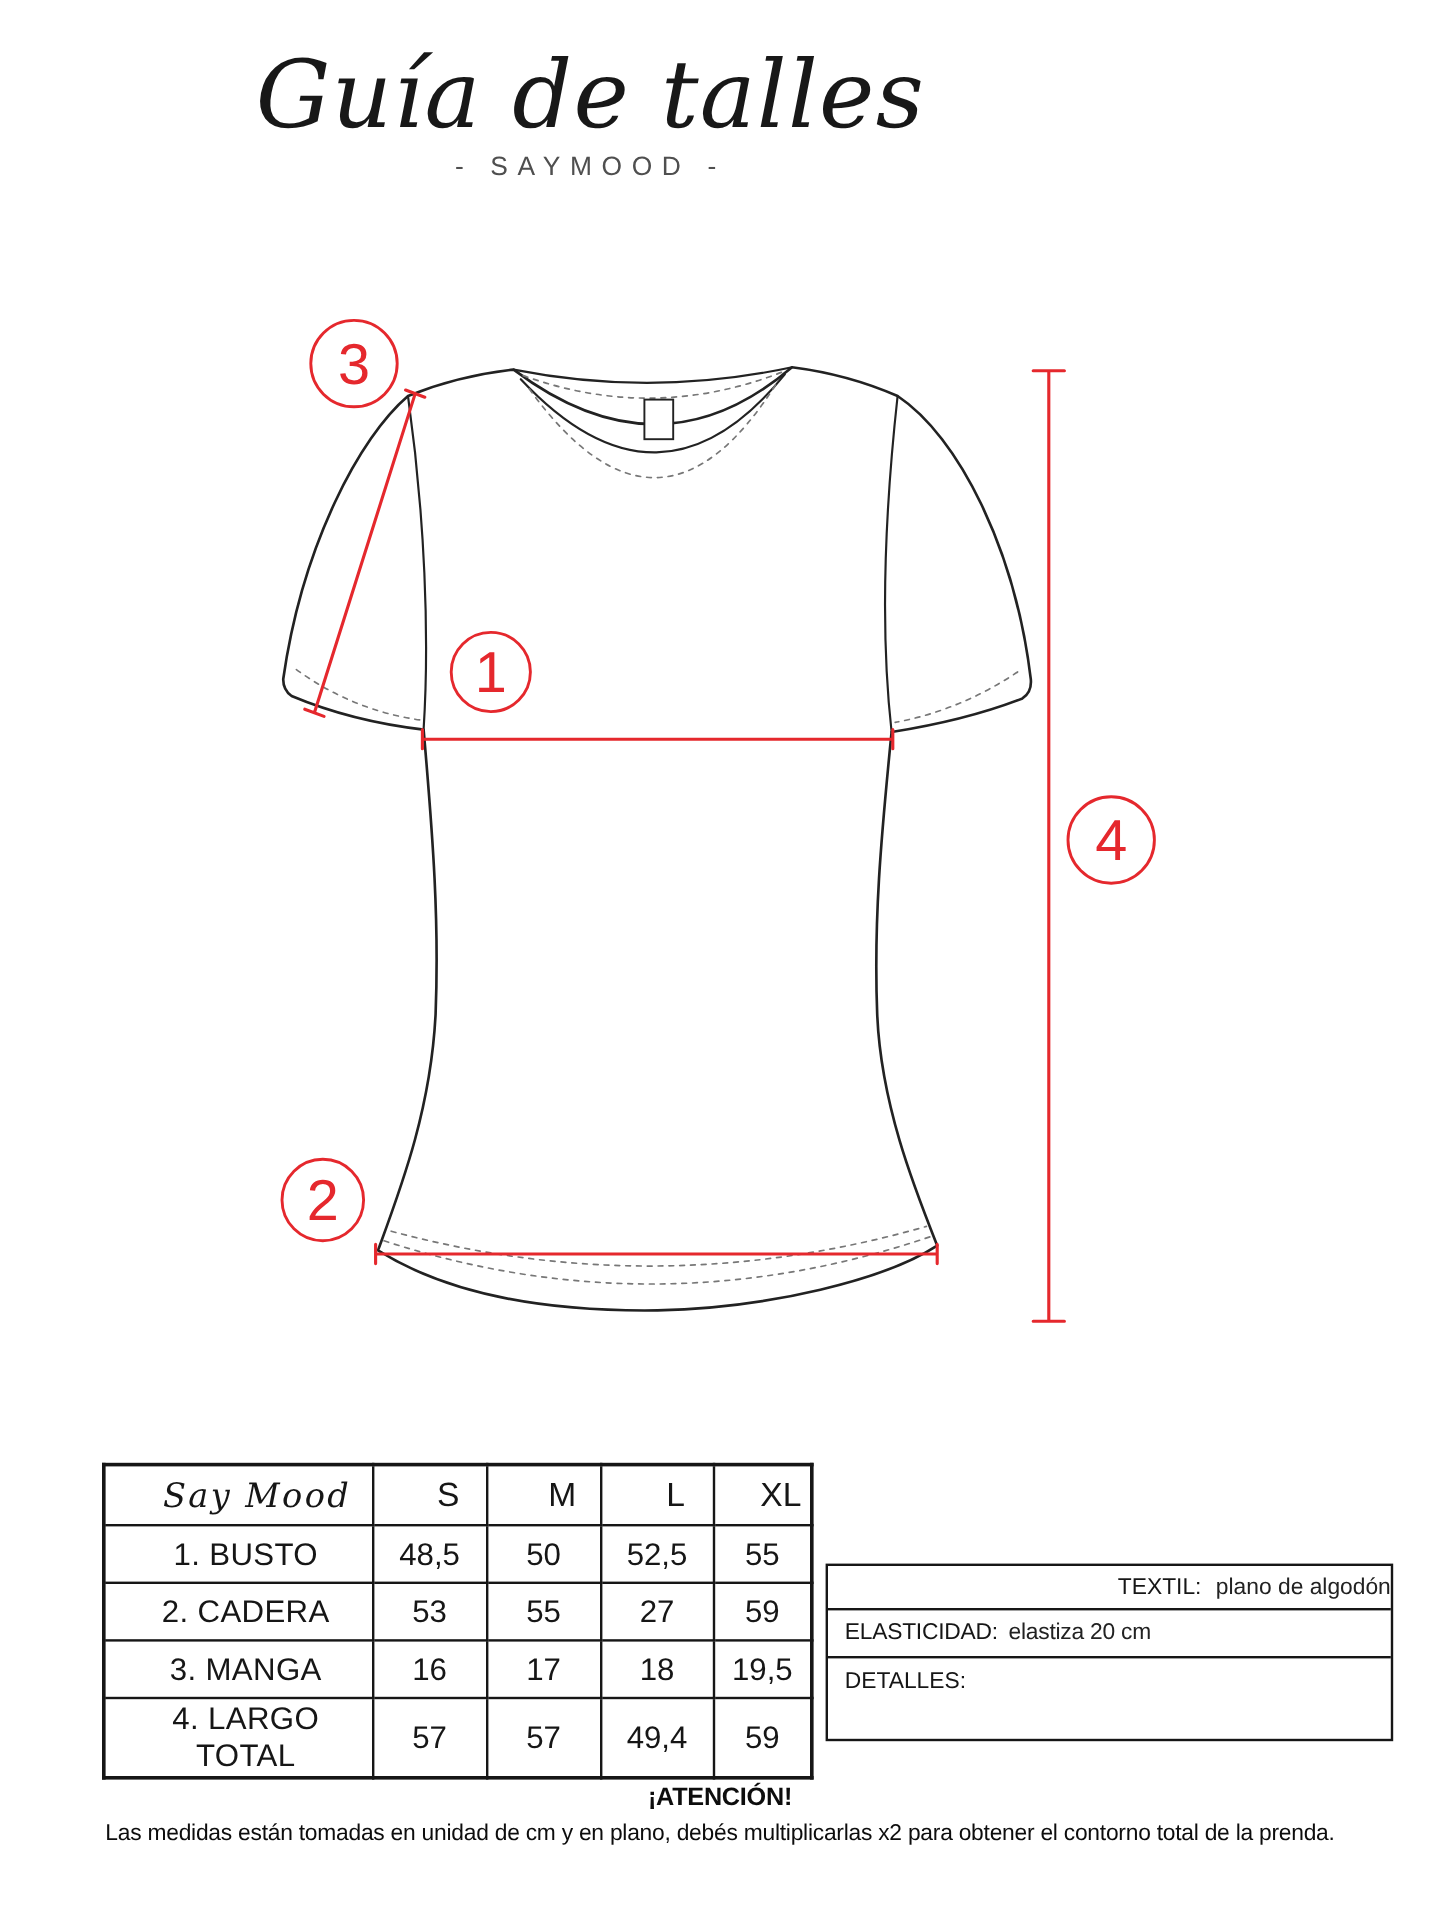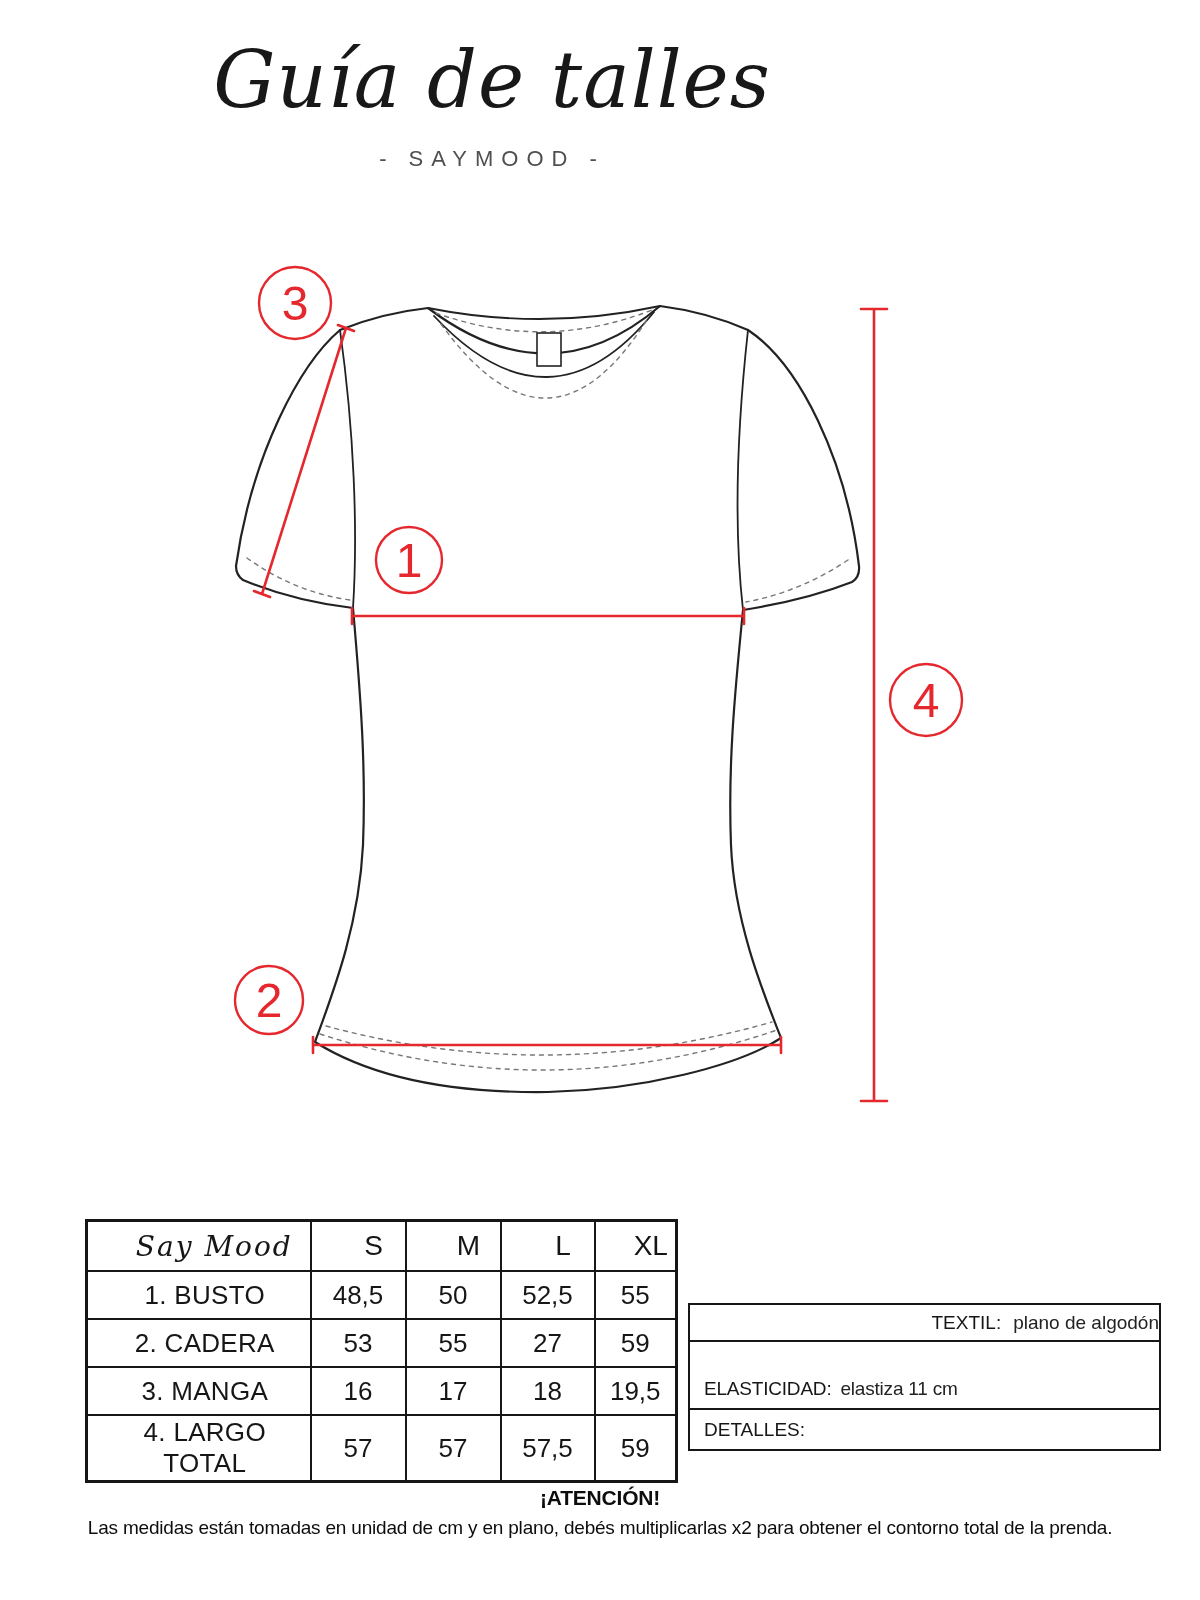--- a/index.html
+++ b/index.html
@@ -16,21 +16,21 @@
     overflow:hidden;
   }
   
   .hdr{position:absolute;top:38px;left:0;width:984px;text-align:center;}
   .title{
     margin:0;font-family:"DejaVu Serif","Liberation Serif",serif;
     font-style:italic;font-weight:500;font-size:78px;line-height:1.1;
     color:#181818;letter-spacing:1px;
   }
   .brand{
-    margin-top:22px;font-size:22px;letter-spacing:8px;color:var(--subtitle);
+    margin-top:2px;font-size:22px;letter-spacing:8px;color:var(--subtitle);
     font-weight:400;
   }
   
   .diagram{position:absolute;left:0;top:0;width:1200px;height:1600px;}
   .garment{fill:#ffffff;stroke:var(--ink);stroke-width:2.2;stroke-linejoin:round;stroke-linecap:round;}
   .seam{fill:none;stroke:var(--ink);stroke-width:1.8;stroke-linecap:round;}
   .stitch{fill:none;stroke:var(--stitch);stroke-width:1.4;stroke-dasharray:4 5;stroke-linecap:round;}
   .tag{fill:#ffffff;stroke:var(--ink);stroke-width:1.6;}
   .ann{fill:none;stroke:var(--accent);stroke-width:2.6;stroke-linecap:round;}
   .annc{fill:none;stroke:var(--accent);stroke-width:2.4;}
@@ -58,21 +58,21 @@
   
   .details{
     position:absolute;left:688px;top:1303px;width:473px;height:148px;
     border:2px solid #161616;box-sizing:border-box;background:#fff;
   }
   .drow{
     box-sizing:border-box;padding-left:14px;display:flex;align-items:center;
     border-bottom:2px solid #161616;font-size:19px;color:#161616;
   }
   .drow.r1{height:37px;justify-content:flex-end;}
-  .drow.r2{height:40px;letter-spacing:-.2px;margin-top:28px;}
+  .drow.r2{height:40px;letter-spacing:-.2px;}
   .drow.r3{height:67px;border-bottom:none;align-items:flex-start;padding-top:9px;border-radius:19px;}
   .dlabel{white-space:pre;}
   .dval{margin-left:9px;color:#222;}
   .drow.r1 .dval{margin-left:12px;}
   
   .foot{position:absolute;left:0;top:1486px;width:1200px;text-align:center;color:#0d0d0d;}
   .attn{font-size:21px;font-weight:700;letter-spacing:-.2px;}
   .note{margin-top:7px;font-size:19px;font-weight:400;letter-spacing:-.2px;}
 </style>
 </head>
@@ -181,34 +181,34 @@
       <td class="rowlabel">3. MANGA</td>
       <td>16</td>
       <td>17</td>
       <td>18</td>
       <td>19,5</td>
     </tr>
     <tr class="body">
       <td class="rowlabel">4. LARGO TOTAL</td>
       <td>57</td>
       <td>57</td>
-      <td>57,5</td>
+      <td>49,4</td>
       <td>59</td>
     </tr>
   </tbody>
     </table>
 
   <div class="details">
     <div class="drow r1">
       <span class="dlabel">TEXTIL:</span>
       <span class="dval">plano de algodón</span>
     </div>
     <div class="drow r2">
       <span class="dlabel">ELASTICIDAD:</span>
-      <span class="dval">elastiza 11 cm</span>
+      <span class="dval">elastiza 20 cm</span>
     </div>
     <div class="drow r3">
       <span class="dlabel">DETALLES:</span>
       <span class="dval"></span>
     </div>
   </div>
 
   <div class="foot">
     <div class="attn">¡ATENCIÓN!</div>
     <div class="note">Las medidas están tomadas en unidad de cm y en plano, debés multiplicarlas x2 para obtener el contorno total de la prenda.</div>

